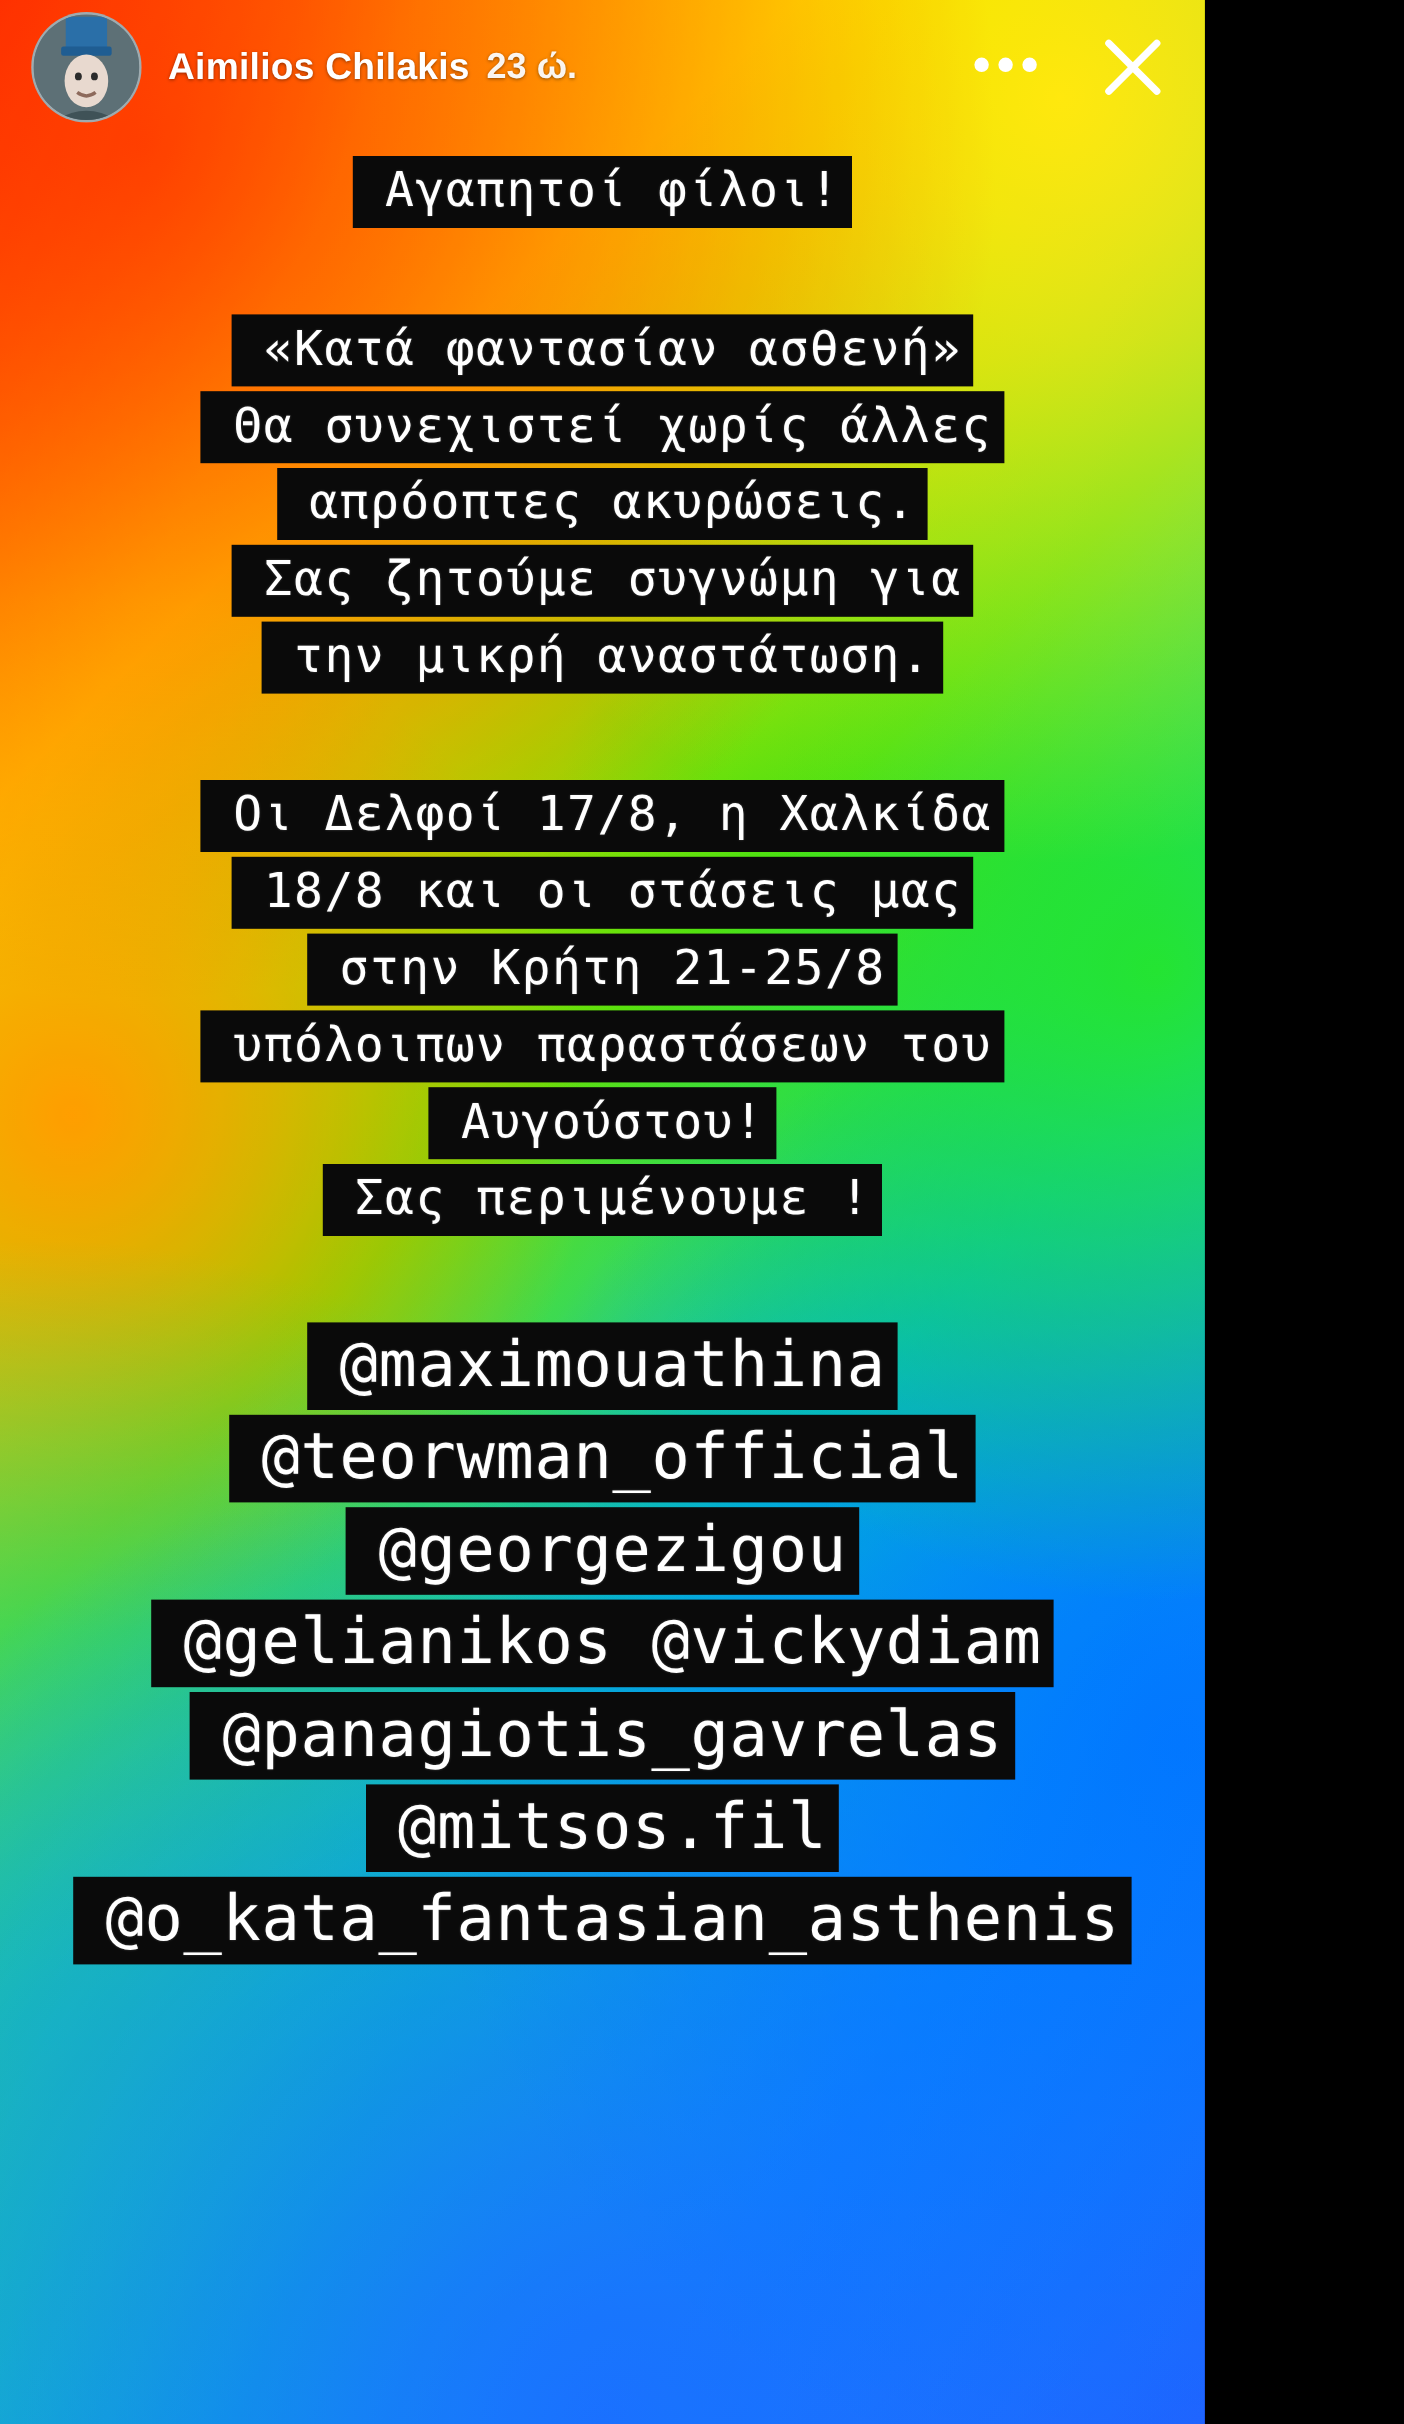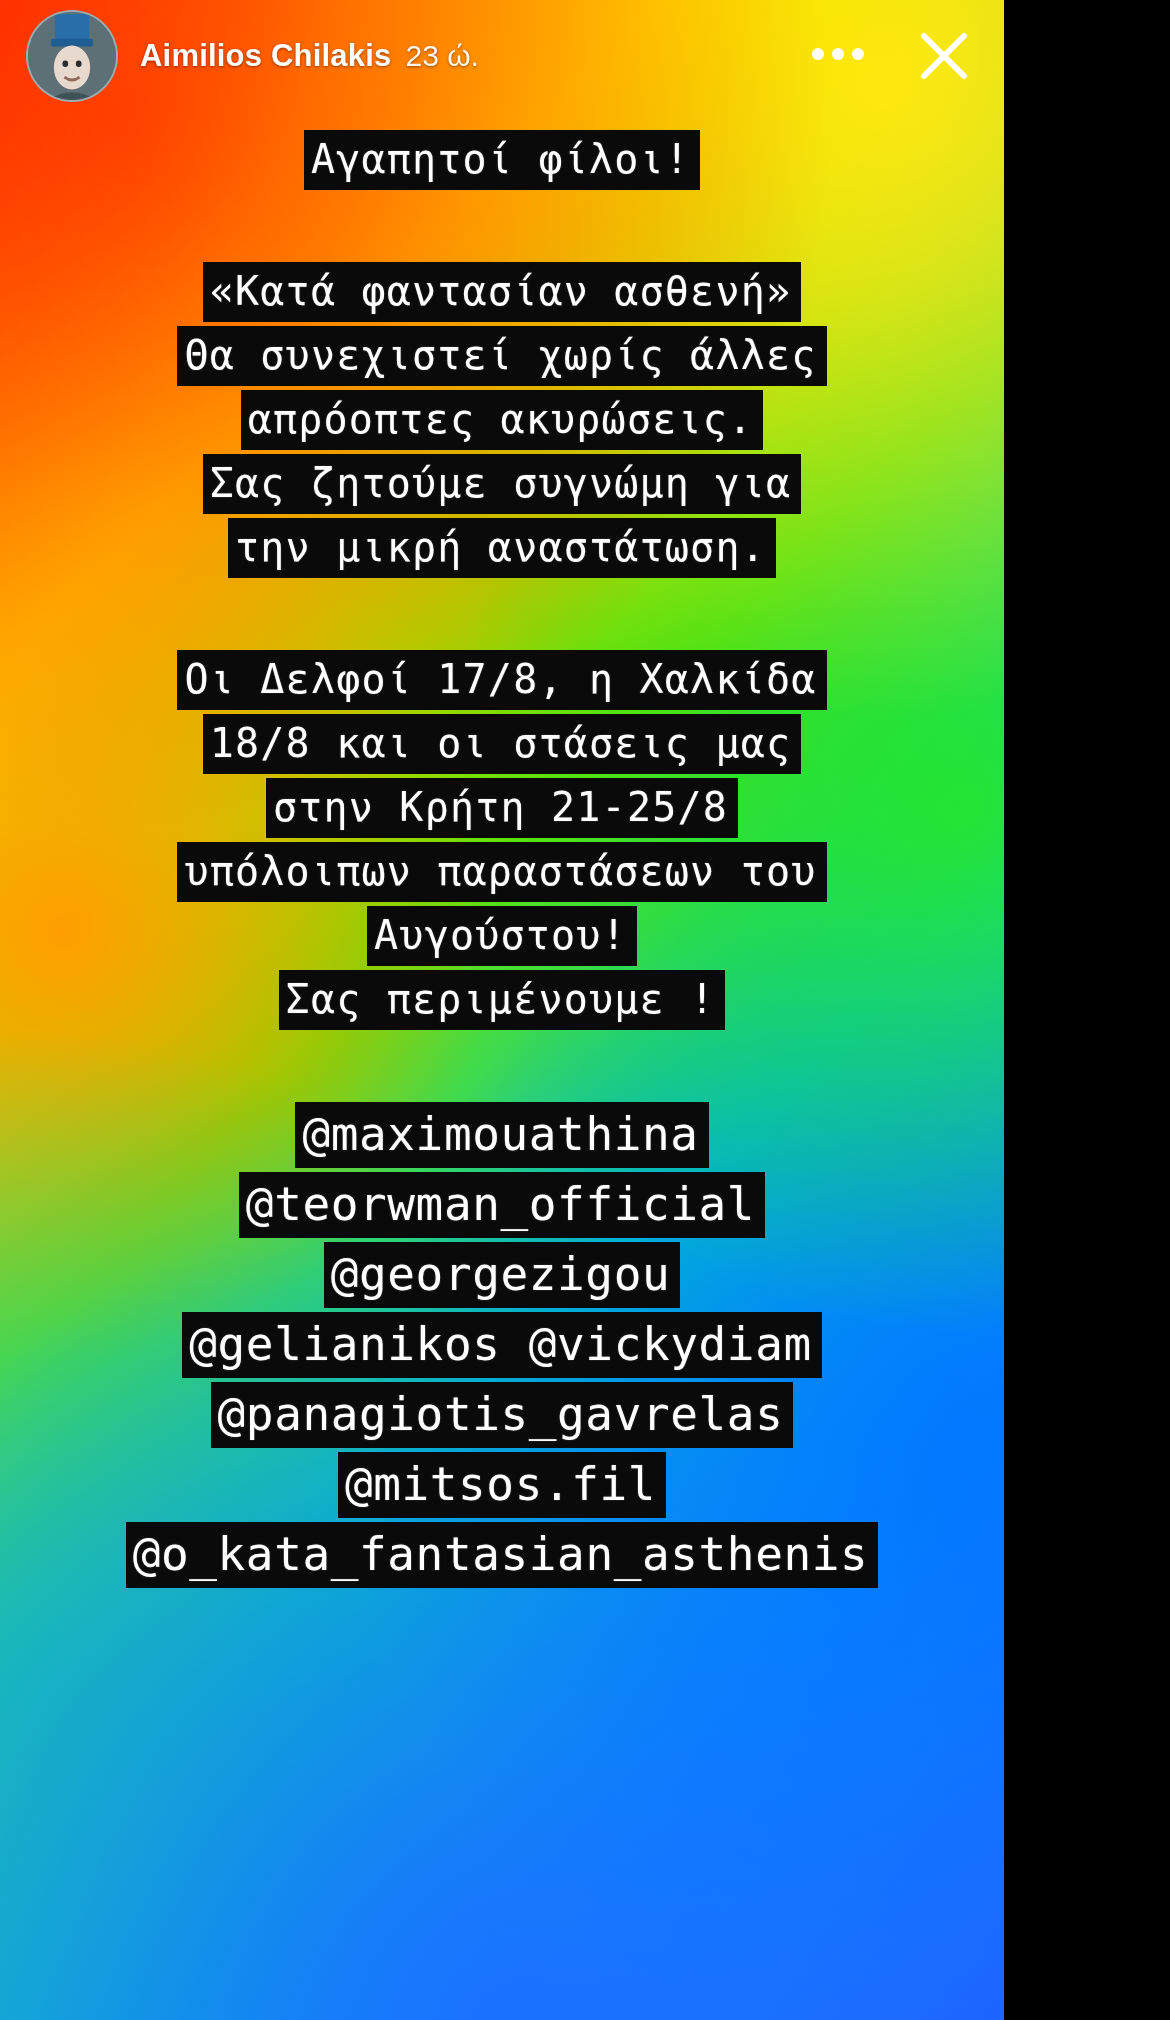--- a/index.html
+++ b/index.html
@@ -73,21 +73,21 @@
     font-size: 31px;
     font-weight: bold;
     letter-spacing: 0.2px;
     text-shadow: 0 1px 3px rgba(0,0,0,0.45);
     white-space: nowrap;
   }
   .time {
     margin-left: 14px;
     color: rgba(255,255,255,0.94);
     font-size: 30px;
-    font-weight: normal;
+    font-weight: bold;
     text-shadow: 0 1px 3px rgba(0,0,0,0.45);
     white-space: nowrap;
   }
   .header-spacer { flex: 1 1 auto; }
   .more-btn {
     color: #fff;
     font-size: 46px;
     line-height: 20px;
     letter-spacing: 4px;
     padding: 10px 8px 22px 8px;
@@ -122,30 +122,30 @@
     width: 100%;
   }
   .gap-lg { height: 68px; }
   .line {
     display: inline-block;
     background: #0a0a0a;
     color: #ffffff;
     font-family: "DejaVu Sans Mono", "Liberation Mono", monospace;
     font-size: 40px;
     line-height: 1.0;
-    padding: 9px 10px 11px 7px;
+    padding: 9px 10px 11px 27px;
     margin: 2px 0;
     white-space: pre;
     letter-spacing: 1.2px;
     text-shadow: 0 0 2px rgba(255,255,255,0.25);
   }
   .line.tag {
     font-family: "DejaVu Sans Mono", "Liberation Mono", monospace;
     letter-spacing: 0.6px;
-    font-size: 46px;
+    font-size: 53px;
   }
 </style>
 </head>
 <body>
 
 <div class="story">
 
   <div class="header">
     <div class="avatar">
       <svg viewBox="0 0 92 92" xmlns="http://www.w3.org/2000/svg">

